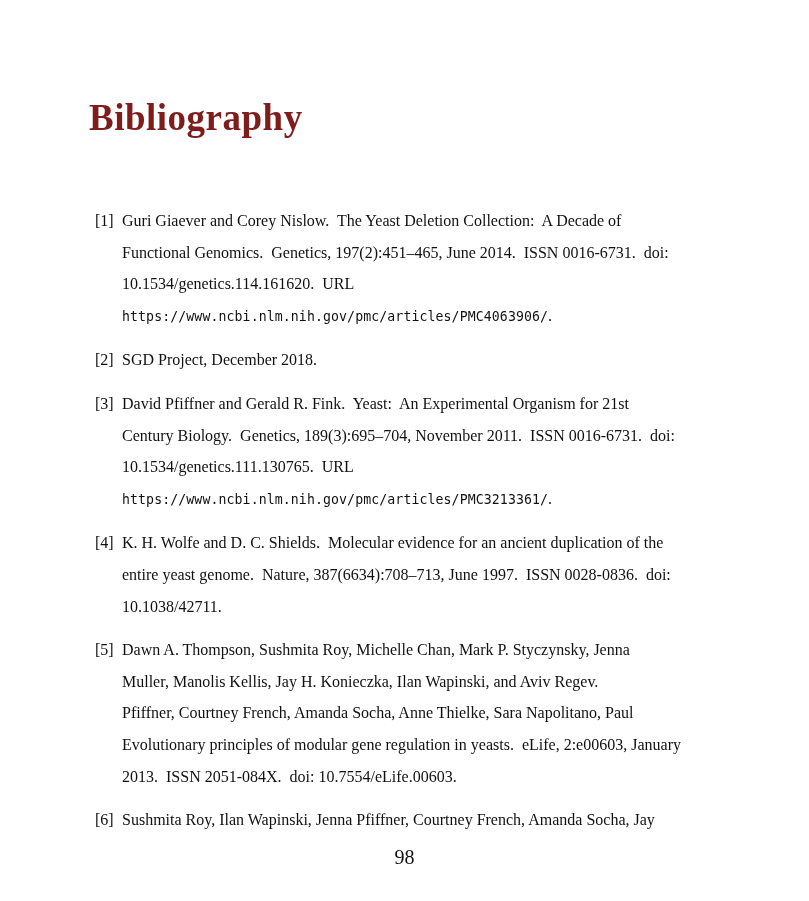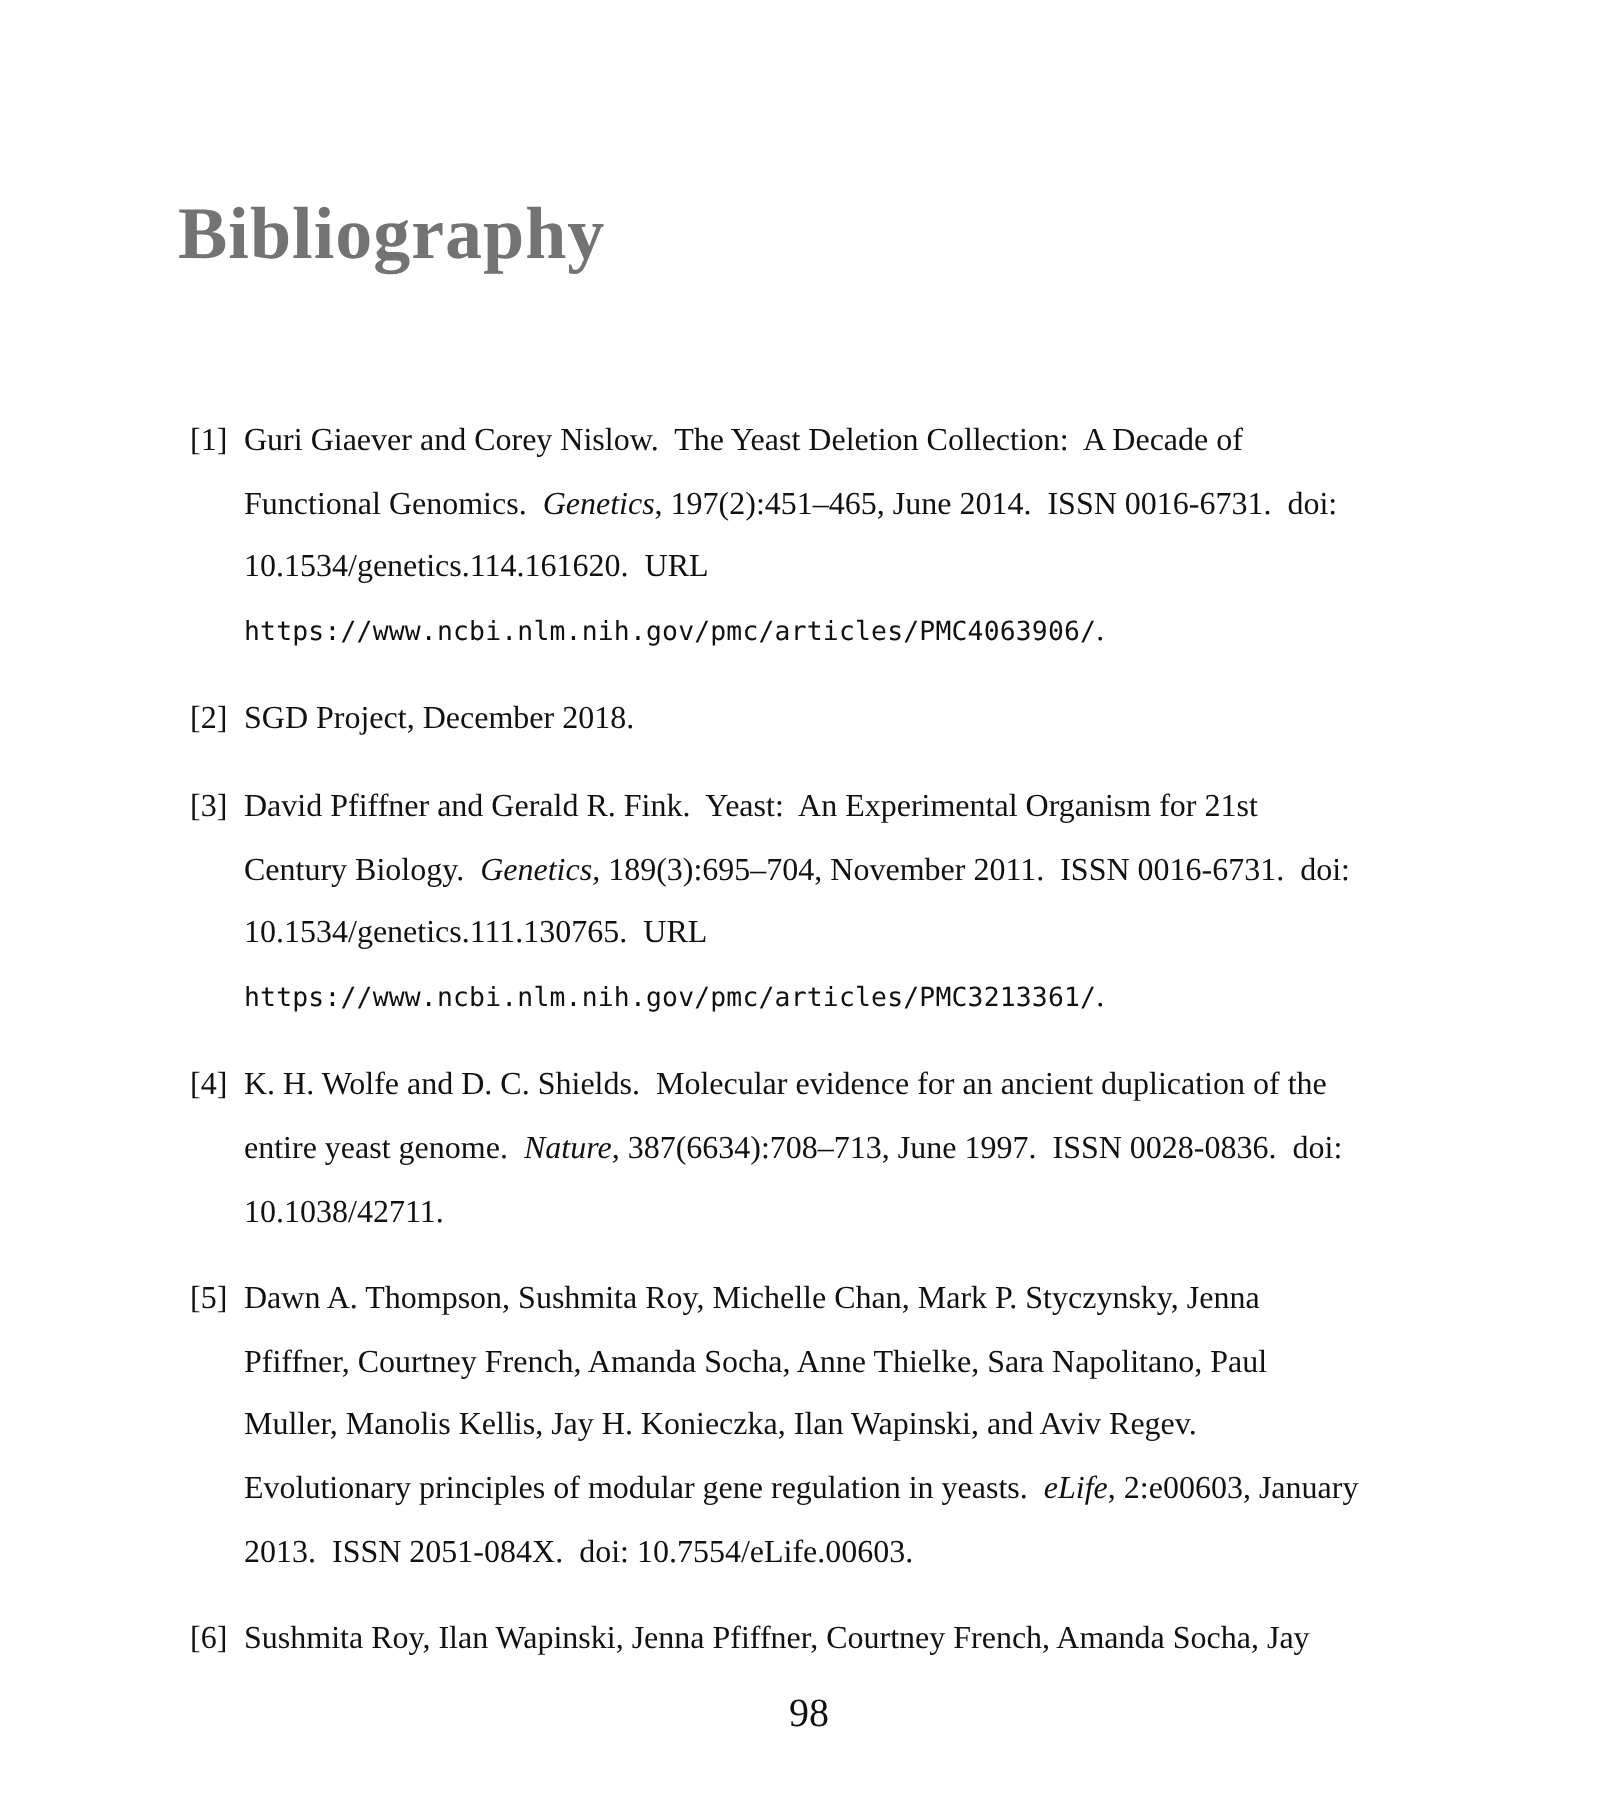--- a/index.html
+++ b/index.html
@@ -13,21 +13,21 @@
     font-family: "Liberation Serif", "DejaVu Serif", serif;
     overflow: hidden;
   }
   .heading {
     position: absolute;
     left: 89px;
     top: 96px;
     font-size: 37px;
     font-weight: bold;
     letter-spacing: 0.5px;
-    color: #737373;
+    color: #7f1d1d;
   }
   .refs {
     position: absolute;
     left: 95px;
     top: 205px;
     width: 660px;
   }
   .reference { display: flex; margin-bottom: 12px; }
   .ref-label {
     flex: 0 0 27px;
@@ -36,21 +36,21 @@
     line-height: 31.6px;
     white-space: pre;
   }
   .ref-body { flex: 1; min-width: 0; }
   .ref-line {
     font-size: 16px;
     line-height: 31.6px;
     white-space: pre;
   }
   .seg-normal { }
-  .seg-italic { font-style: italic; }
+  .seg-italic { }
   .seg-mono {
     font-family: "DejaVu Sans Mono", monospace;
     font-size: 13.2px;
     letter-spacing: 0.1px;
     margin-top: 44px;
   }
   .page-number {
     position: absolute;
     left: 0;
     right: 0;
@@ -96,22 +96,22 @@
         <div class="ref-body">
           <div class="ref-line"><span class="seg-normal">K. H. Wolfe and D. C. Shields.  Molecular evidence for an ancient duplication of the</span></div>
           <div class="ref-line"><span class="seg-normal">entire yeast genome.  </span><span class="seg-italic">Nature</span><span class="seg-normal">, 387(6634):708–713, June 1997.  ISSN 0028-0836.  doi:</span></div>
           <div class="ref-line"><span class="seg-normal">10.1038/42711.</span></div>
         </div>
       </div>
       <div class="reference">
         <div class="ref-label">[5]</div>
         <div class="ref-body">
           <div class="ref-line"><span class="seg-normal">Dawn A. Thompson, Sushmita Roy, Michelle Chan, Mark P. Styczynsky, Jenna</span></div>
+          <div class="ref-line"><span class="seg-normal">Muller, Manolis Kellis, Jay H. Konieczka, Ilan Wapinski, and Aviv Regev.</span></div>
           <div class="ref-line"><span class="seg-normal">Pfiffner, Courtney French, Amanda Socha, Anne Thielke, Sara Napolitano, Paul</span></div>
-          <div class="ref-line"><span class="seg-normal">Muller, Manolis Kellis, Jay H. Konieczka, Ilan Wapinski, and Aviv Regev.</span></div>
           <div class="ref-line"><span class="seg-normal">Evolutionary principles of modular gene regulation in yeasts.  </span><span class="seg-italic">eLife</span><span class="seg-normal">, 2:e00603, January</span></div>
           <div class="ref-line"><span class="seg-normal">2013.  ISSN 2051-084X.  doi: 10.7554/eLife.00603.</span></div>
         </div>
       </div>
       <div class="reference">
         <div class="ref-label">[6]</div>
         <div class="ref-body">
           <div class="ref-line"><span class="seg-normal">Sushmita Roy, Ilan Wapinski, Jenna Pfiffner, Courtney French, Amanda Socha, Jay</span></div>
         </div>
       </div>

